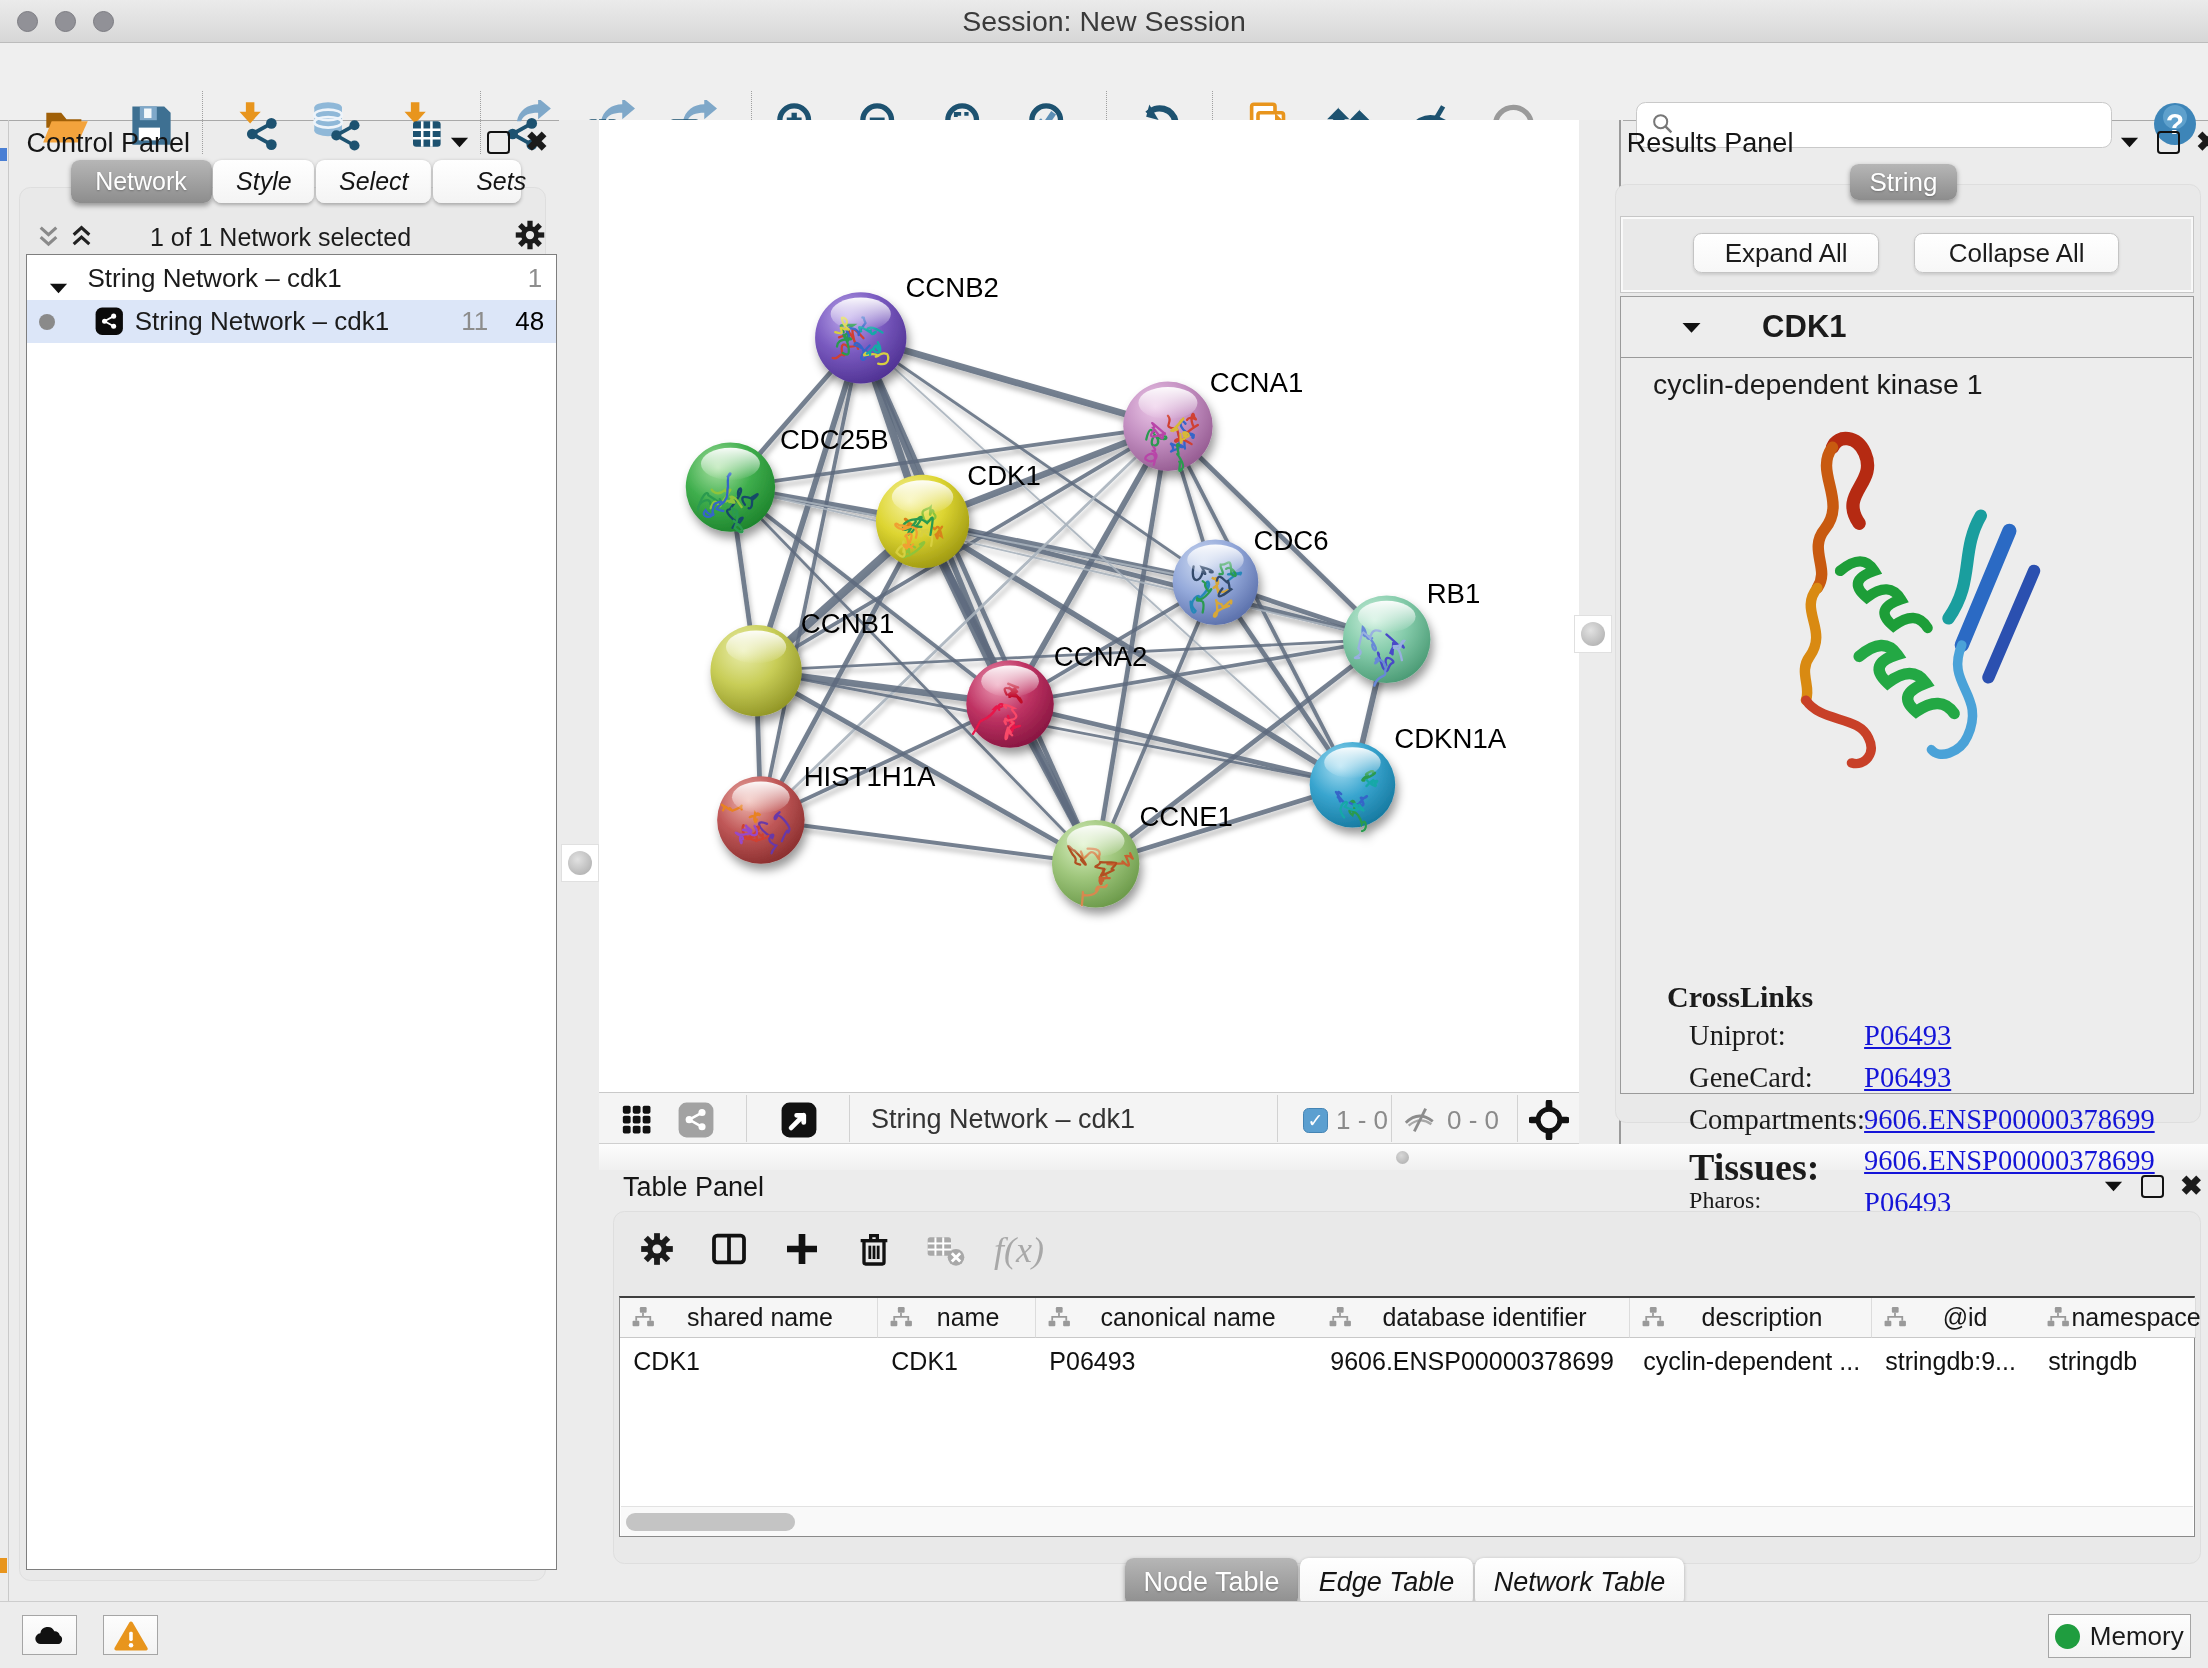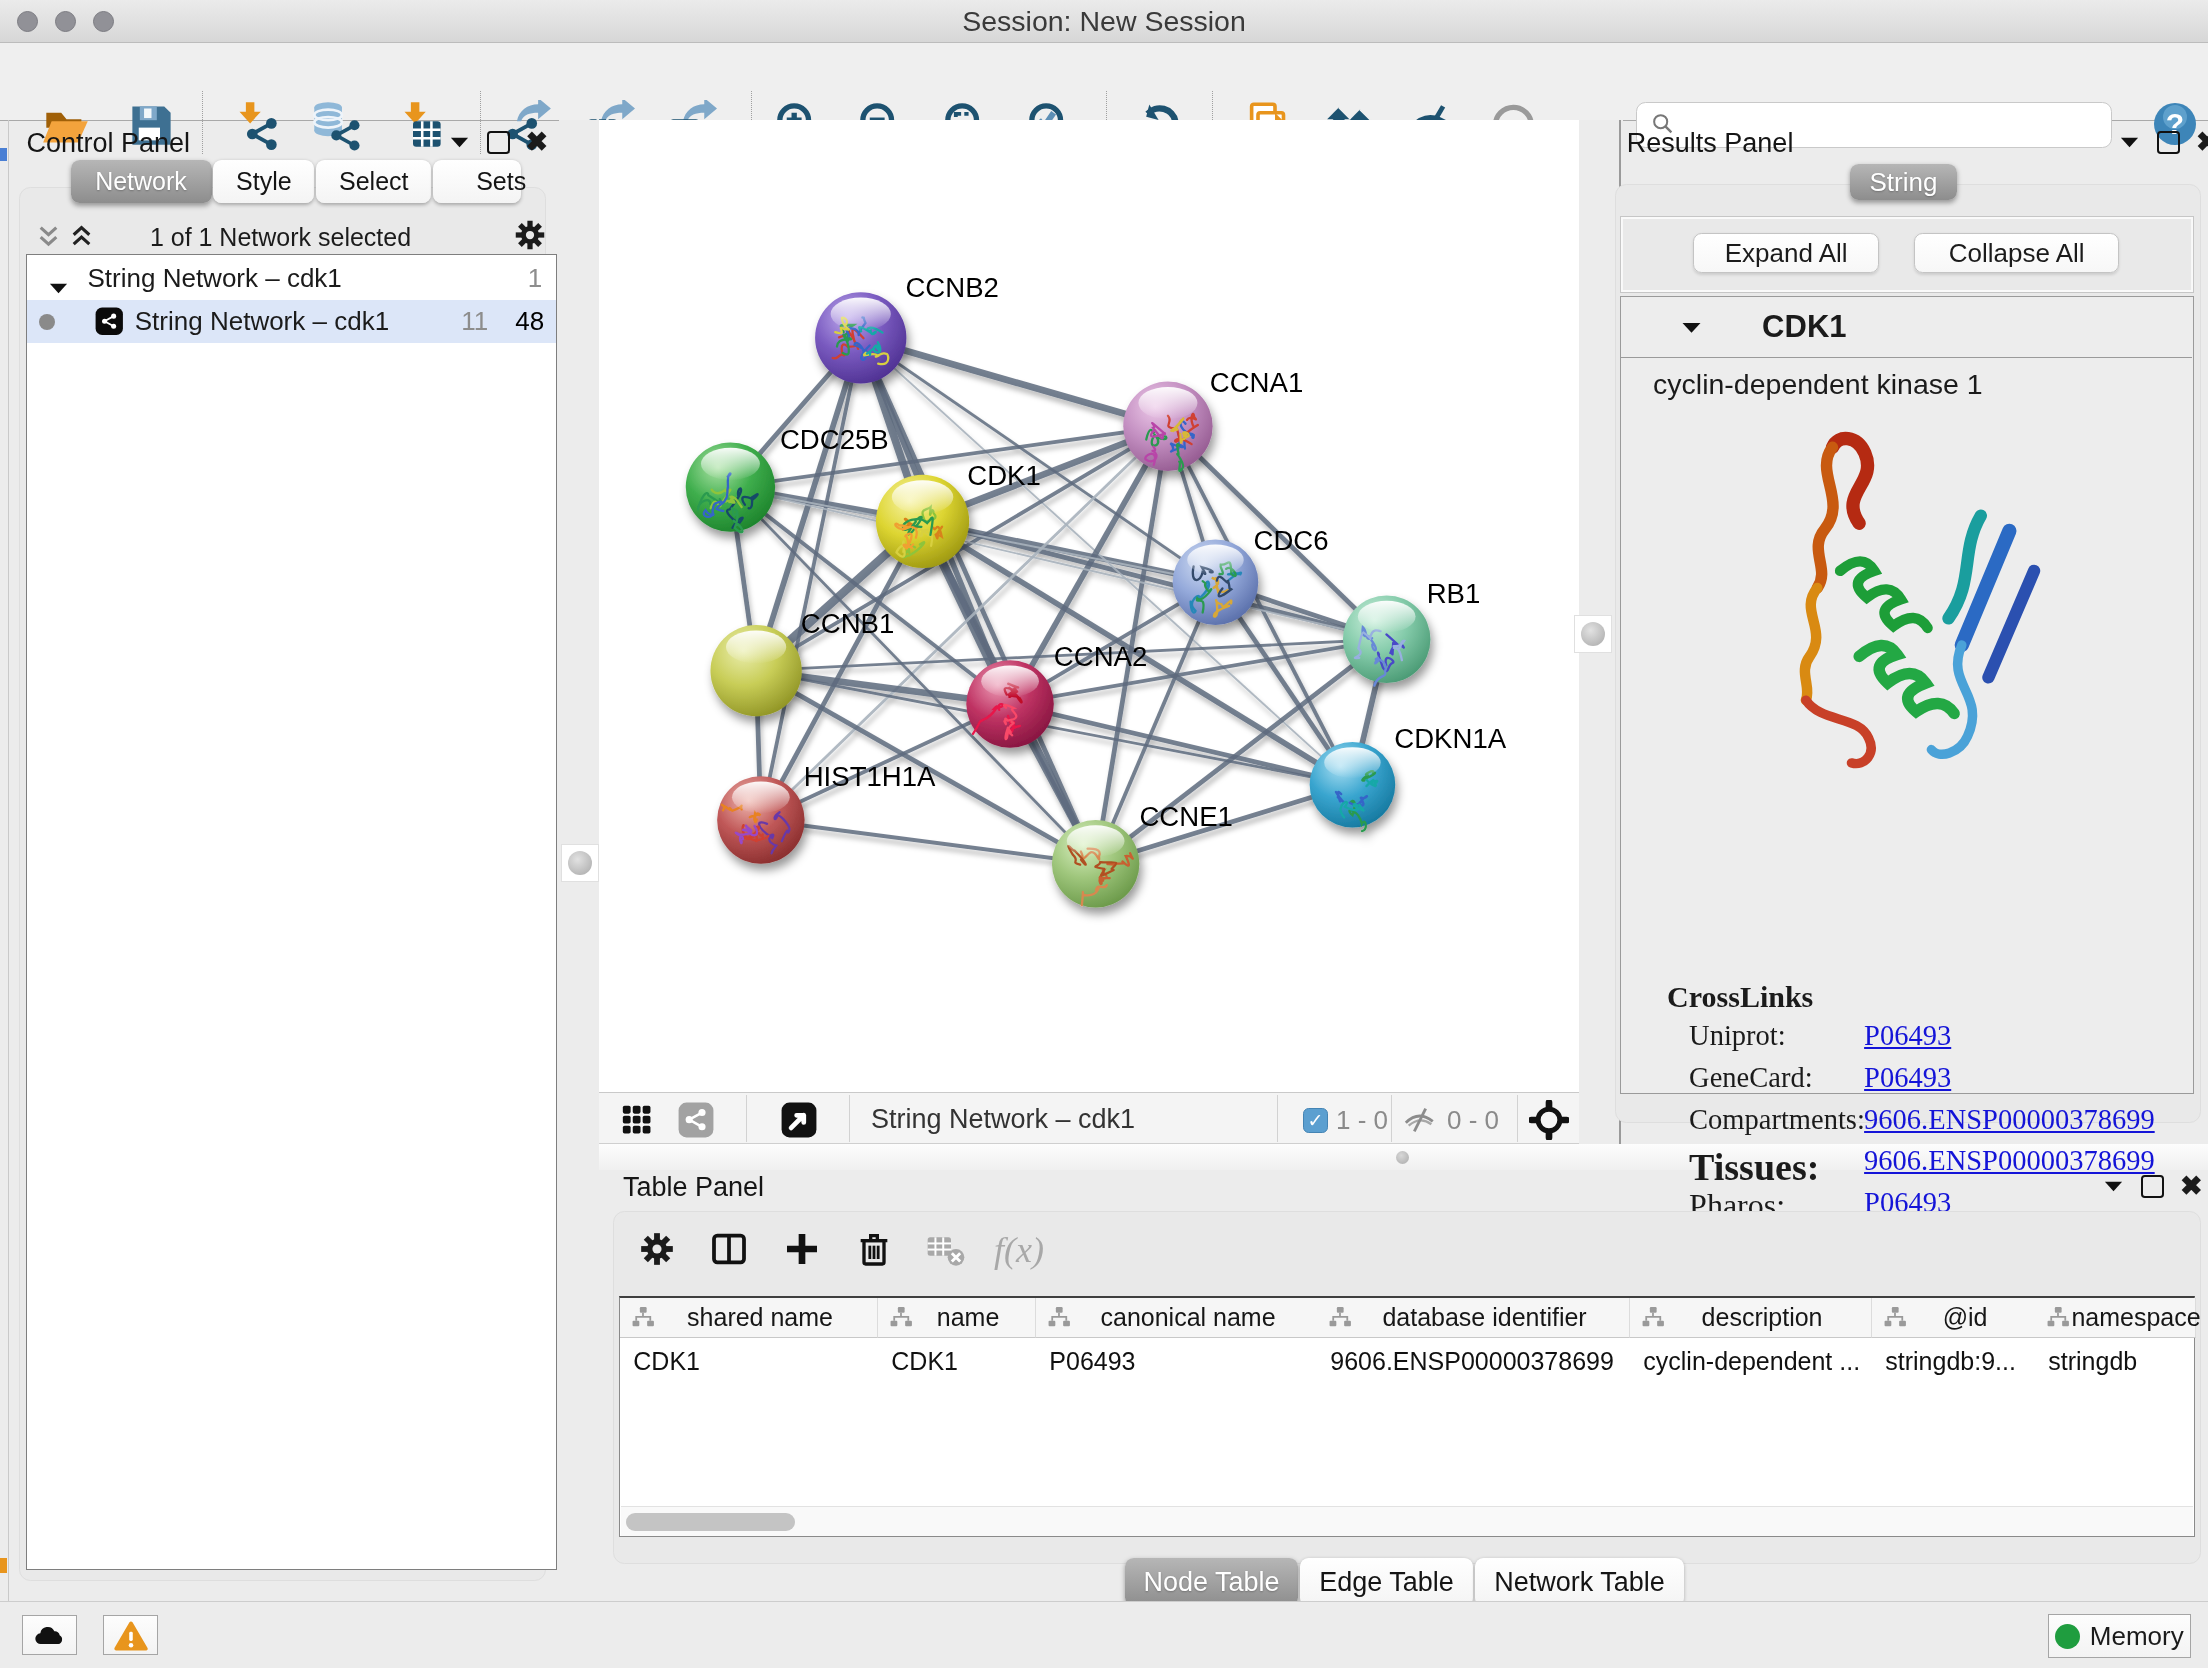--- a/index.html
+++ b/index.html
@@ -16,21 +16,21 @@
   #searchbox{position:absolute;left:1636px;top:59px;width:476px;height:46px;background:#fff;
     border:1.9px solid #c9c9c9;border-radius:9.5px;box-sizing:border-box;}
   .phdr-title{font-size:27px;color:#151515;}
   
   #cp-box,#tp-box,#rp-box{position:absolute;background:#e9e9e9;border-radius:11.4px;border:1px solid #dedede;}
   .tab{height:43px;border-radius:8.6px;font-size:25px;display:inline-flex;align-items:center;
     justify-content:center;box-sizing:border-box;}
   .tab.sel{background:linear-gradient(#b6b6b6,#8d8d8d);color:#fff;
     box-shadow:0 2.9px 4.8px rgba(0,0,0,.35);text-shadow:0 1px 1.9px rgba(0,0,0,.25);}
   .tab.uns{background:linear-gradient(#ffffff,#f4f4f4);color:#141414;
-    box-shadow:0 1.9px 3.8px rgba(0,0,0,.28);}
+    box-shadow:0 1.9px 3.8px rgba(0,0,0,.28);font-style:italic;}
   #cp-list{position:absolute;left:26px;top:254px;width:531px;height:1318px;background:#fff;
     border:1.9px solid #7e7e7e;box-sizing:border-box;}
   .treerow{position:absolute;left:0;width:100%;height:43px;display:flex;align-items:center;font-size:26px;}
   
   #netcanvas{position:absolute;left:599px;top:120px;width:980px;height:972px;background:#fff;}
   #nettb{position:absolute;left:599px;top:1092px;width:980px;height:52px;background:#f4f4f4;
     border-top:1px solid #c9c9c9;border-bottom:1px solid #cfcfcf;box-sizing:border-box;}
   .ntsep{position:absolute;top:1.9px;height:47px;width:0;border-left:1px solid #d2d2d2;}
   #hdivider{position:absolute;left:599px;top:1144px;width:1609px;height:26px;
     background:linear-gradient(#fdfdfd,#f0f0f0);}
@@ -644,21 +644,21 @@
           </svg></div>
         <div class="serif" style="position: absolute; left: 46px; top: 683px; width: 247px; height: 34px; font-size: 30px; font-weight: bold;">CrossLinks</div>
         <div class="serif" style="position: absolute; left: 68px; top: 723px; width: 181px; height: 32px; font-size: 28.5px;">Uniprot:</div>
         <a class="xlink serif" href="#" style="position: absolute; left: 243px; top: 723px; font-size: 28.5px;">P06493</a>
         <div class="serif" style="position: absolute; left: 68px; top: 765px; width: 181px; height: 32px; font-size: 28.5px;">GeneCard:</div>
         <a class="xlink serif" href="#" style="position: absolute; left: 243px; top: 765px; font-size: 28.5px;">P06493</a>
         <div class="serif" style="position: absolute; left: 68px; top: 807px; width: 181px; height: 32px; font-size: 28.5px;">Compartments:</div>
         <a class="xlink serif" href="#" style="position: absolute; left: 243px; top: 807px; font-size: 28.5px;">9606.ENSP00000378699</a>
         <div class="serif" style="position: absolute; left: 68px; top: 848px; width: 181px; height: 32px; font-size: 38px; font-weight: bold;">Tissues:</div>
         <a class="xlink serif" href="#" style="position: absolute; left: 243px; top: 848px; font-size: 28.5px;">9606.ENSP00000378699</a>
-        <div class="serif" style="position: absolute; left: 68px; top: 890px; width: 181px; height: 32px; font-size: 32px;">Pharos:</div>
+        <div class="serif" style="position: absolute; left: 68px; top: 890px; width: 181px; height: 32px; font-size: 24px;">Pharos:</div>
         <a class="xlink serif" href="#" style="position: absolute; left: 243px; top: 890px; font-size: 28.5px;">P06493</a>
       </div>
     </div>
     <div style="position: absolute; left: 599px; top: 1170px; width: 1609px; height: 431px;">
       <div class="phdr-title" style="position: absolute; left: 24px; top: 1.9px; width: 285px; height: 28.5px;">Table Panel</div>
       <div style="position: absolute; left: 1503px; top: 3.8px; width: 105px; height: 25px; display: flex; gap: 16px; align-items: center;">
         <div style="width: 23px; height: 14.3px;"><svg width="100%" height="100%" viewBox="0 0 28 20" xmlns="http://www.w3.org/2000/svg">
             <path d="M2,4 h24 l-12,13 z" fill="#111"></path>
           </svg></div>
         <div style="width: 19px; height: 19px; border: 2.9px solid rgb(17, 17, 17); border-radius: 3.8px;"></div>

